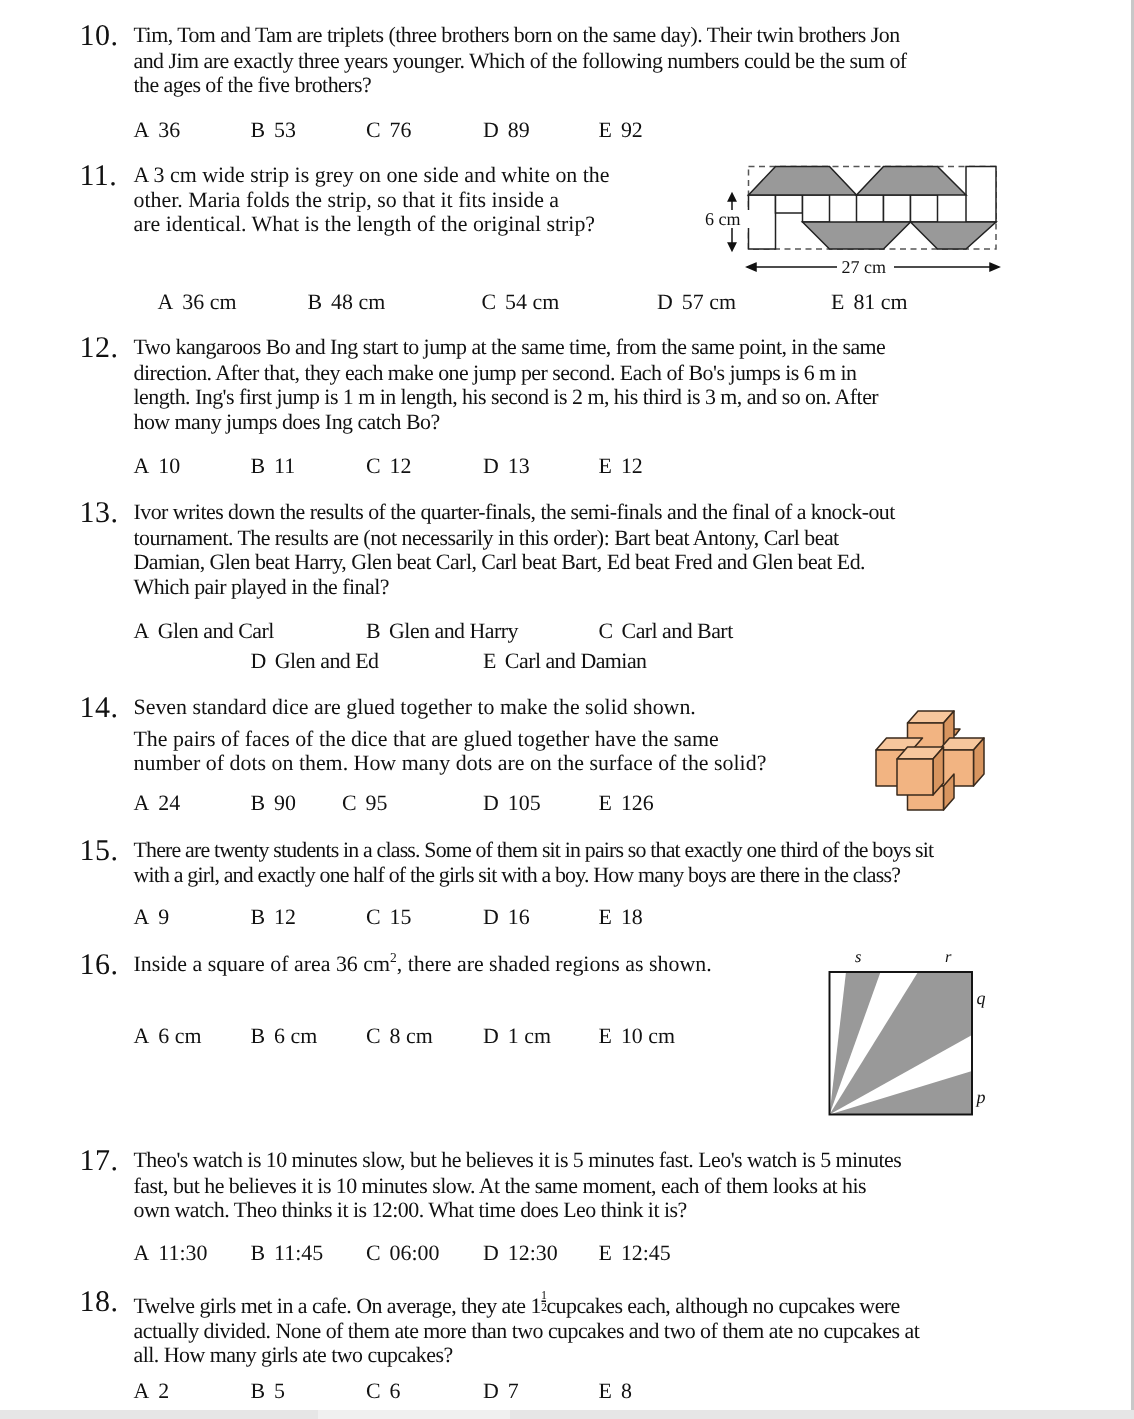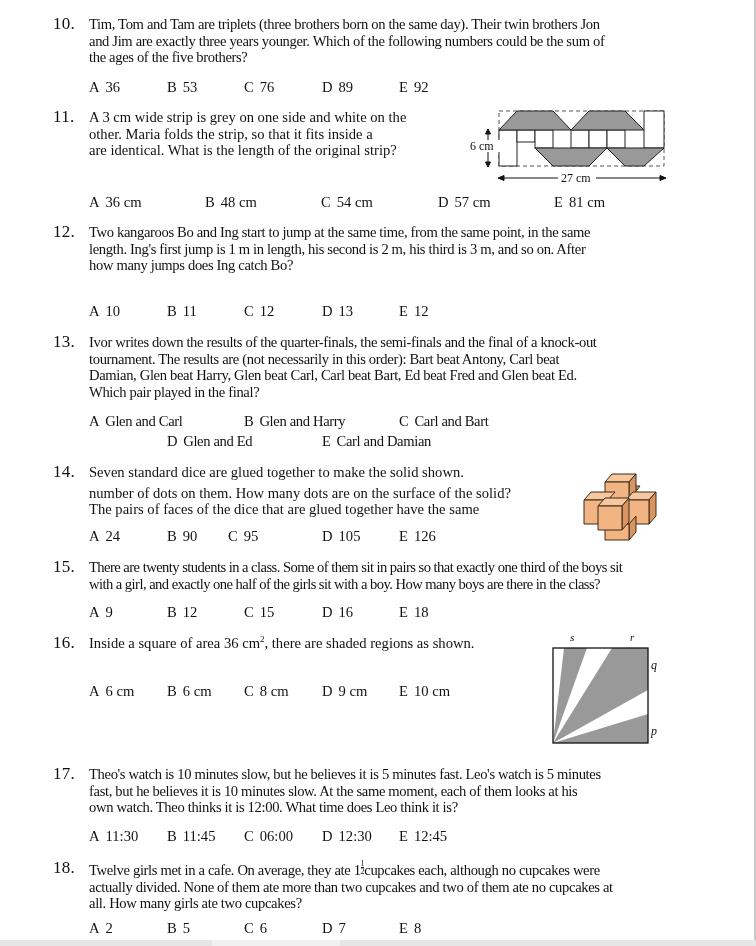--- a/index.html
+++ b/index.html
@@ -7,21 +7,21 @@
     width: 756px; height: 946px; position: relative; overflow: hidden;
     background: #ffffff; color: #111;
     font-family: "Liberation Serif", serif;
     font-size: 14.6px; line-height: 16.5px;
   }
   .right-edge { position: absolute; left: 754px; top: 0; width: 2px; height: 940px; background: #c8c8c8; }
   .bottom-band { position: absolute; left: 0; top: 940px; width: 756px; height: 6px; background: #e6e6e6; }
   .bottom-band .seg { position: absolute; top: 0; height: 6px; background: #f0f0f0; }
 
   .q { position: absolute; left: 0; width: 756px; }
-  .qnum { position: absolute; left: 53px; top: 0; font-size: 17px; letter-spacing: 0.3px; }
+  .qnum { position: absolute; left: 53px; top: 0; font-size: 20px; letter-spacing: 0.3px; }
   .qtext { position: absolute; left: 89px; top: 0; }
   .qtext p { margin: 0; white-space: nowrap; }
   .opts { position: absolute; left: 89px; white-space: nowrap; }
   .opt { position: absolute; top: 0; white-space: nowrap; }
   .opt .letter { margin-right: 6px; }
   .narrow { letter-spacing: -0.35px; }
   .sup { font-size: 9px; vertical-align: 6px; line-height: 0; }
   .it { font-style: italic; }
   .frac { display: inline-block; font-size: 8px; line-height: 7px; vertical-align: 1px; text-align: center; }
   .frac span { display: block; }
@@ -52,21 +52,21 @@
 </div>
 
 <div class="q" style="top:109px;">
   <div class="qnum">11.</div>
   <div class="qtext">
     <p>A 3 cm wide strip is grey on one side and white on the</p>
     <p>other.  Maria folds the strip, so that it fits inside a</p>
     <p>are identical.  What is the length of the original strip?</p>
   </div>
   <div class="opts" style="top:85px;">
-    <span class="opt" style="left:0px"><span class="letter">A</span><span>36 cm</span></span>
+    <span class="opt" style="left:16px"><span class="letter">A</span><span>36 cm</span></span>
     <span class="opt" style="left:116px"><span class="letter">B</span><span>48 cm</span></span>
     <span class="opt" style="left:232px"><span class="letter">C</span><span>54 cm</span></span>
     <span class="opt" style="left:349px"><span class="letter">D</span><span>57 cm</span></span>
     <span class="opt" style="left:465px"><span class="letter">E</span><span>81 cm</span></span>
   </div>
 </div>
 
 <svg class="fig" style="left:466px; top:106px;" width="210" height="80" viewBox="0 0 210 80">
 
   <rect x="33" y="5" width="165" height="55" fill="none" stroke="#555" stroke-width="1" stroke-dasharray="4,3"></rect>
@@ -102,20 +102,21 @@
     <polygon points="38,69.5 32,72 38,74.5"></polygon>
     <polygon points="194,69.5 200,72 194,74.5"></polygon>
   </g>
   <text x="95" y="76" font-family="Liberation Serif, serif" font-size="12" fill="#111">27 cm</text>
 </svg>
 
 <div class="q" style="top:224px;">
   <div class="qnum">12.</div>
   <div class="qtext narrow">
     <p>Two kangaroos Bo and Ing start to jump at the same time, from the same point, in the same</p>
+    <p>direction.  After that, they each make one jump per second.  Each of Bo's jumps is 6 m in</p>
     <p>length.  Ing's first jump is 1 m in length, his second is 2 m, his third is 3 m, and so on.  After</p>
     <p>how many jumps does Ing catch Bo?</p>
   </div>
   <div class="opts" style="top:79px;">
     <span class="opt" style="left:0px"><span class="letter">A</span><span>10</span></span>
     <span class="opt" style="left:78px"><span class="letter">B</span><span>11</span></span>
     <span class="opt" style="left:155px"><span class="letter">C</span><span>12</span></span>
     <span class="opt" style="left:233px"><span class="letter">D</span><span>13</span></span>
     <span class="opt" style="left:310px"><span class="letter">E</span><span>12</span></span>
   </div>
@@ -135,22 +136,22 @@
     <span class="opt" style="left:310px"><span class="letter">C</span><span>Carl and Bart</span></span>
     <span class="opt" style="left:78px; top:20px"><span class="letter">D</span><span>Glen and Ed</span></span>
     <span class="opt" style="left:233px; top:20px"><span class="letter">E</span><span>Carl and Damian</span></span>
   </div>
 </div>
 
 <div class="q" style="top:464px;">
   <div class="qnum">14.</div>
   <div class="qtext">
     <p style="margin-bottom:4px">Seven standard dice are glued together to make the solid shown.</p>
+    <p>The pairs of faces of the dice that are glued together have the same</p>
     <p>number of dots on them.  How many dots are on the surface of the solid?</p>
-    <p>The pairs of faces of the dice that are glued together have the same</p>
   </div>
   <div class="opts" style="top:64px;">
     <span class="opt" style="left:0px"><span class="letter">A</span><span>24</span></span>
     <span class="opt" style="left:78px"><span class="letter">B</span><span>90</span></span>
     <span class="opt" style="left:139px"><span class="letter">C</span><span>95</span></span>
     <span class="opt" style="left:233px"><span class="letter">D</span><span>105</span></span>
     <span class="opt" style="left:310px"><span class="letter">E</span><span>126</span></span>
   </div>
 </div>
 
@@ -196,21 +197,21 @@
 
 <div class="q" style="top:635px;">
   <div class="qnum">16.</div>
   <div class="qtext">
     <p style="margin-bottom:4px"><span>Inside a square of area 36 cm</span><span class="sup">2</span><span>, there are shaded regions as shown.</span></p>
   </div>
   <div class="opts" style="top:48px;">
     <span class="opt" style="left:0px"><span class="letter">A</span><span>6 cm</span></span>
     <span class="opt" style="left:78px"><span class="letter">B</span><span>6 cm</span></span>
     <span class="opt" style="left:155px"><span class="letter">C</span><span>8 cm</span></span>
-    <span class="opt" style="left:233px"><span class="letter">D</span><span>9 cm</span></span>
+    <span class="opt" style="left:233px"><span class="letter">D</span><span>1 cm</span></span>
     <span class="opt" style="left:310px"><span class="letter">E</span><span>10 cm</span></span>
   </div>
 </div>
 
 <svg class="fig" style="left:540px; top:628px;" width="130" height="130" viewBox="0 0 130 130">
 
   <g fill="#999" stroke="none">
     <polygon points="13,115 24,20 47,20"></polygon>
     <polygon points="13,115 72,20 108,20 108,62"></polygon>
     <polygon points="13,115 108,86 108,115"></polygon>

